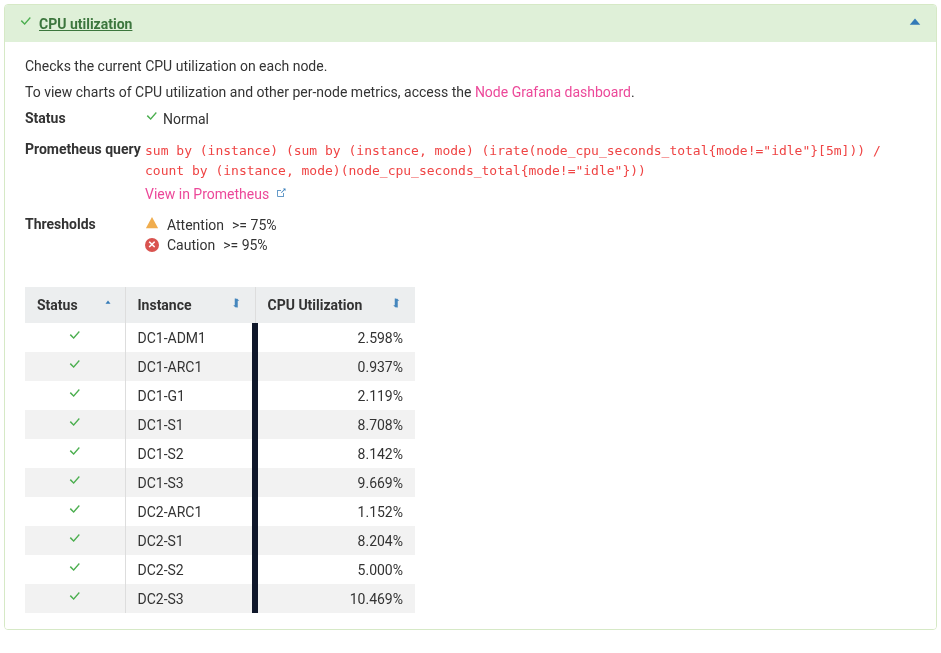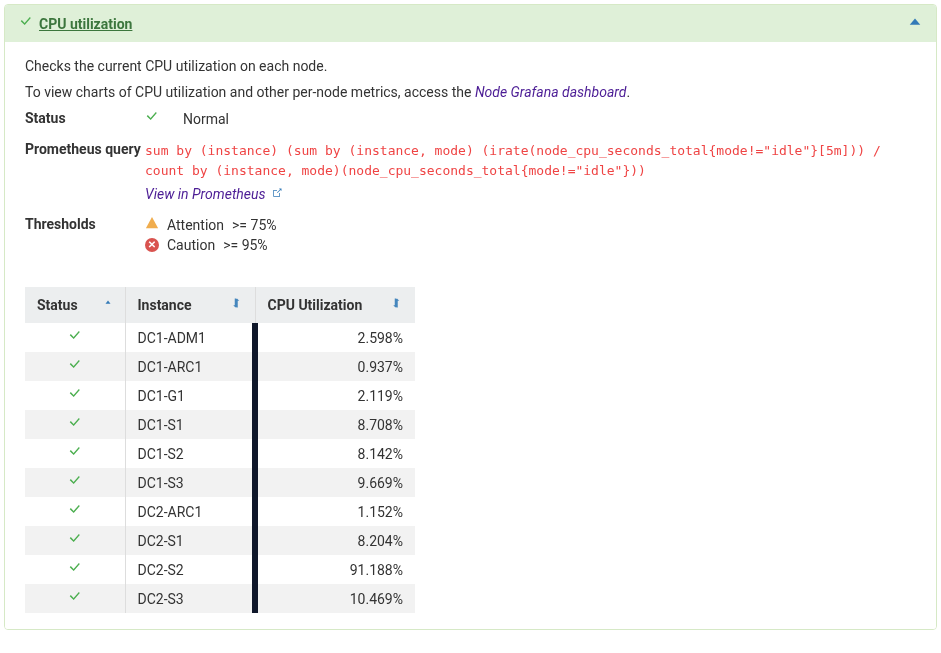--- a/index.html
+++ b/index.html
@@ -40,25 +40,25 @@
   }
   .chevron-up {
     color: #337ab7;
     font-size: 14px;
   }
   .panel-body {
     padding: 16px 20px;
     background: #fff;
   }
   .desc { margin: 0 0 10px 0; }
-  .link { color: #4c1d95; text-decoration: none; cursor: pointer; font-style: italic; }
+  .link { color: #ec4899; text-decoration: none; cursor: pointer; }
   .meta-row { display: flex; margin-bottom: 14px; align-items: flex-start; }
   .meta-label { width: 120px; font-weight: bold; flex-shrink: 0; }
   .meta-value { flex: 1; }
-  .status-normal { display: flex; align-items: center; gap: 24px; }
+  .status-normal { display: flex; align-items: center; gap: 4px; }
   .query-code {
     font-family: "Consolas", "Monaco", monospace;
     font-size: 13px;
     line-height: 1.5;
     color: #ef4444;
     display: block;
     margin-bottom: 6px;
   }
   .ext-icon { font-size: 12px; margin-left: 2px; }
   .thresh-line { display: flex; align-items: center; gap: 8px; margin-bottom: 4px; }
@@ -264,21 +264,21 @@
                     <path fill="#4caf50" d="M13.5 3.5l-7 8L2 7l1.2-1.2L6.4 9l6-6.7z"></path>
                   </svg></span></td>
               <td>DC2-S1</td>
               <td>8.204%</td>
             </tr>
             <tr>
               <td><span class="row-check"><svg width="14" height="14" viewBox="0 0 16 16">
                     <path fill="#4caf50" d="M13.5 3.5l-7 8L2 7l1.2-1.2L6.4 9l6-6.7z"></path>
                   </svg></span></td>
               <td>DC2-S2</td>
-              <td>91.188%</td>
+              <td>5.000%</td>
             </tr>
             <tr>
               <td><span class="row-check"><svg width="14" height="14" viewBox="0 0 16 16">
                     <path fill="#4caf50" d="M13.5 3.5l-7 8L2 7l1.2-1.2L6.4 9l6-6.7z"></path>
                   </svg></span></td>
               <td>DC2-S3</td>
               <td>10.469%</td>
             </tr>
           </tbody>
       </table>

